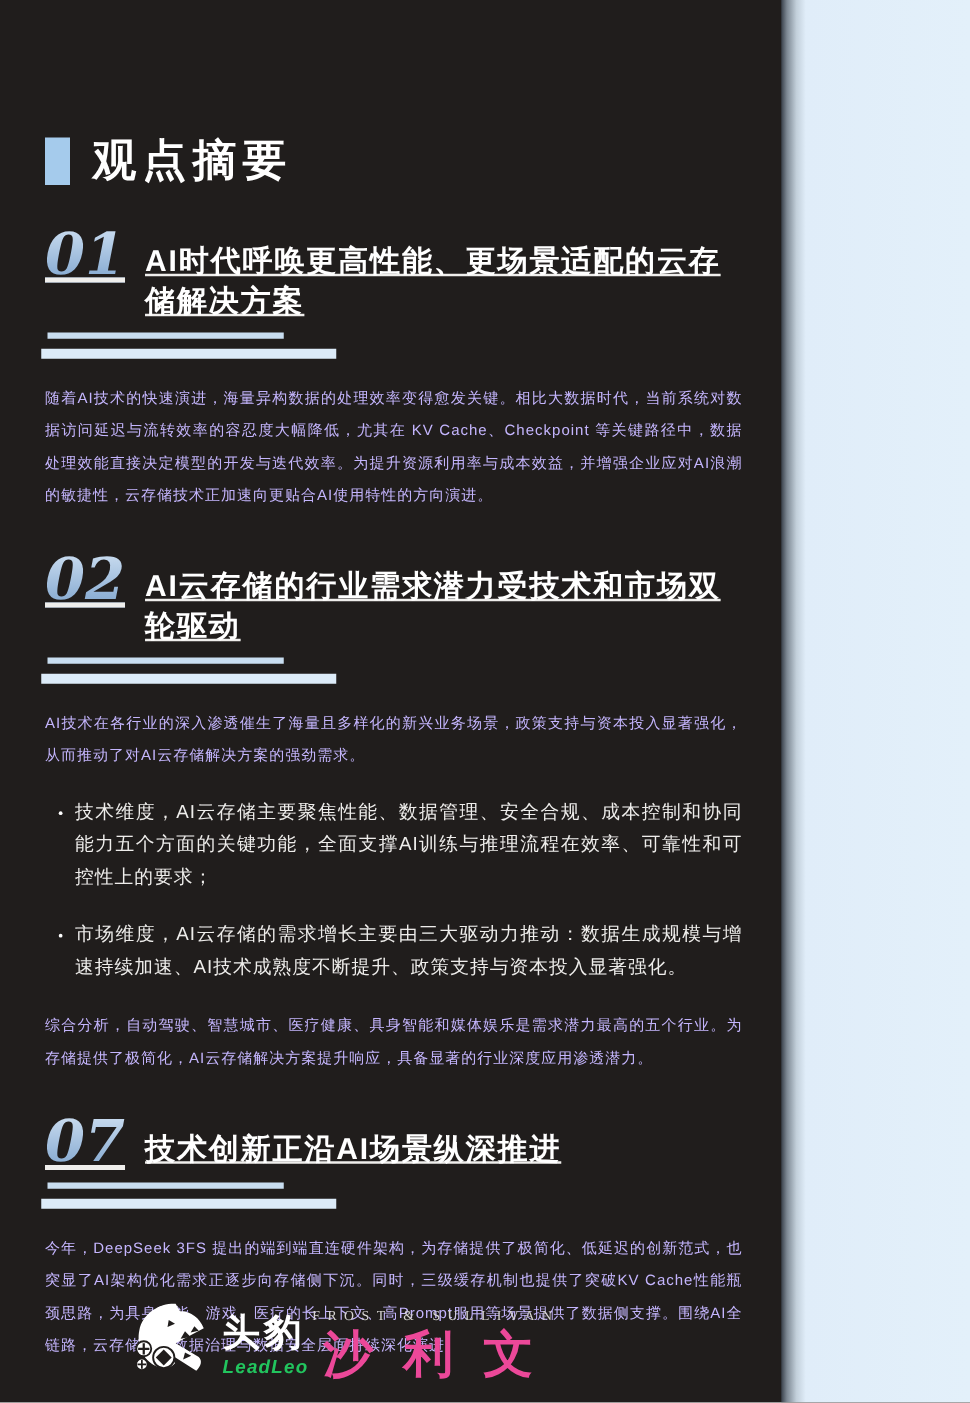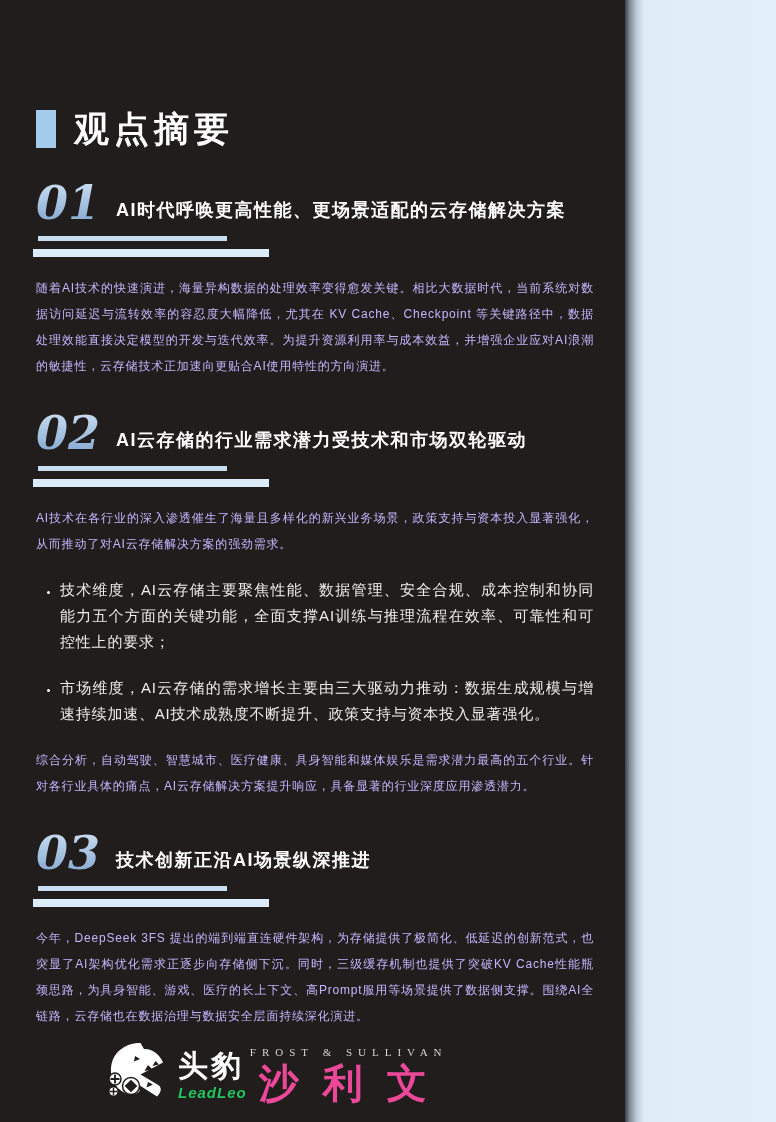--- a/index.html
+++ b/index.html
@@ -16,33 +16,33 @@
   .content { position:absolute; left:36px; top:0; width:558px; color:#efeeec; }
 
   .title-row { display:flex; align-items:center; margin-top:110px; }
   .marker { width:20px; height:38px; background:#a5cbec; flex:0 0 auto; }
   .page-title {
     font-size:35px; font-weight:bold; color:#ffffff;
     margin:0 0 0 18px; letter-spacing:5px; line-height:1.1;
   }
 
   .section { margin-top:30px; }
-  .sec-head { display:flex; align-items:center; }
+  .sec-head { display:flex; align-items:flex-start;text-decoration:underline; }
   .sec-num {
     font-family:"DejaVu Serif", serif; font-style:italic; font-weight:bold;
     font-size:46px; line-height:1.05; color:#a9cbe9; flex:0 0 auto;
   }
   @supports (-webkit-background-clip: text) {
     .sec-num {
       background:linear-gradient(180deg,#cfe0f2 0%, #7fa5ce 100%);
       -webkit-background-clip:text; background-clip:text; color:transparent;
     }
   }
   .sec-title {
-    font-size:18px; font-weight:bold; color:#ffffff;
+    font-size:24px; font-weight:bold; color:#ffffff;
     margin:14px 0 0 16px; letter-spacing:1.5px;
   }
   .u1 { width:189px; height:5px; background:#c8ddf0; margin:9px 0 0 2px; }
   .u2 { width:236px; height:8px; background:#dcebf8; margin:8px 0 0 -3px; }
 
   .body-p {
     font-size:12px; line-height:26px; letter-spacing:0.8px;
     text-align:justify; margin:18px 0 0 0; color:#c4b5fd;
   }
   ul.bullets { margin:20px 0 0 0; padding-left:24px; }
@@ -97,26 +97,26 @@
         <span class="sec-num">02</span>
         <h2 class="sec-title">AI云存储的行业需求潜力受技术和市场双轮驱动</h2>
       </div>
       <div class="u1"></div>
       <div class="u2"></div>
       <p class="body-p">AI技术在各行业的深入渗透催生了海量且多样化的新兴业务场景，政策支持与资本投入显著强化，从而推动了对AI云存储解决方案的强劲需求。</p>
       <ul class="bullets">
         <li>技术维度，AI云存储主要聚焦性能、数据管理、安全合规、成本控制和协同能力五个方面的关键功能，全面支撑AI训练与推理流程在效率、可靠性和可控性上的要求；</li>
         <li>市场维度，AI云存储的需求增长主要由三大驱动力推动：数据生成规模与增速持续加速、AI技术成熟度不断提升、政策支持与资本投入显著强化。</li>
       </ul>
-      <p class="body-p" style="margin-top:6px;">综合分析，自动驾驶、智慧城市、医疗健康、具身智能和媒体娱乐是需求潜力最高的五个行业。针对各行业具体的痛点，AI云存储解决方案提升响应，具备显著的行业深度应用渗透潜力。</p>
+      <p class="body-p" style="margin-top:6px;">综合分析，自动驾驶、智慧城市、医疗健康、具身智能和媒体娱乐是需求潜力最高的五个行业。为存储提供了极简化，AI云存储解决方案提升响应，具备显著的行业深度应用渗透潜力。</p>
     </div>
 
     <div class="section">
       <div class="sec-head">
-        <span class="sec-num">03</span>
+        <span class="sec-num">07</span>
         <h2 class="sec-title">技术创新正沿AI场景纵深推进</h2>
       </div>
       <div class="u1"></div>
       <div class="u2"></div>
       <p class="body-p">今年，DeepSeek 3FS 提出的端到端直连硬件架构，为存储提供了极简化、低延迟的创新范式，也突显了AI架构优化需求正逐步向存储侧下沉。同时，三级缓存机制也提供了突破KV Cache性能瓶颈思路，为具身智能、游戏、医疗的长上下文、高Prompt服用等场景提供了数据侧支撑。围绕AI全链路，云存储也在数据治理与数据安全层面持续深化演进。</p>
     </div>
 
   </div>
 
   <div class="footer">

